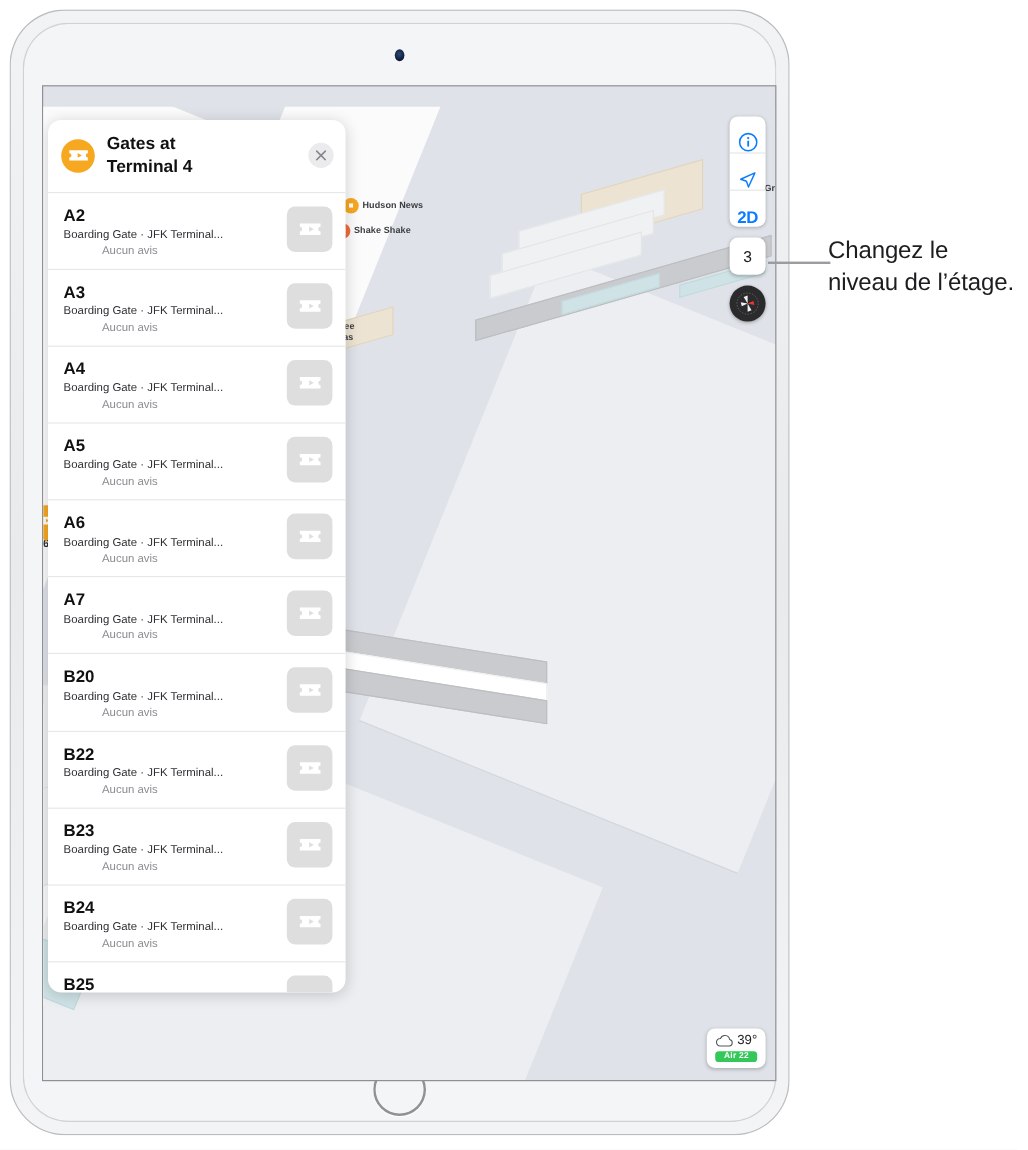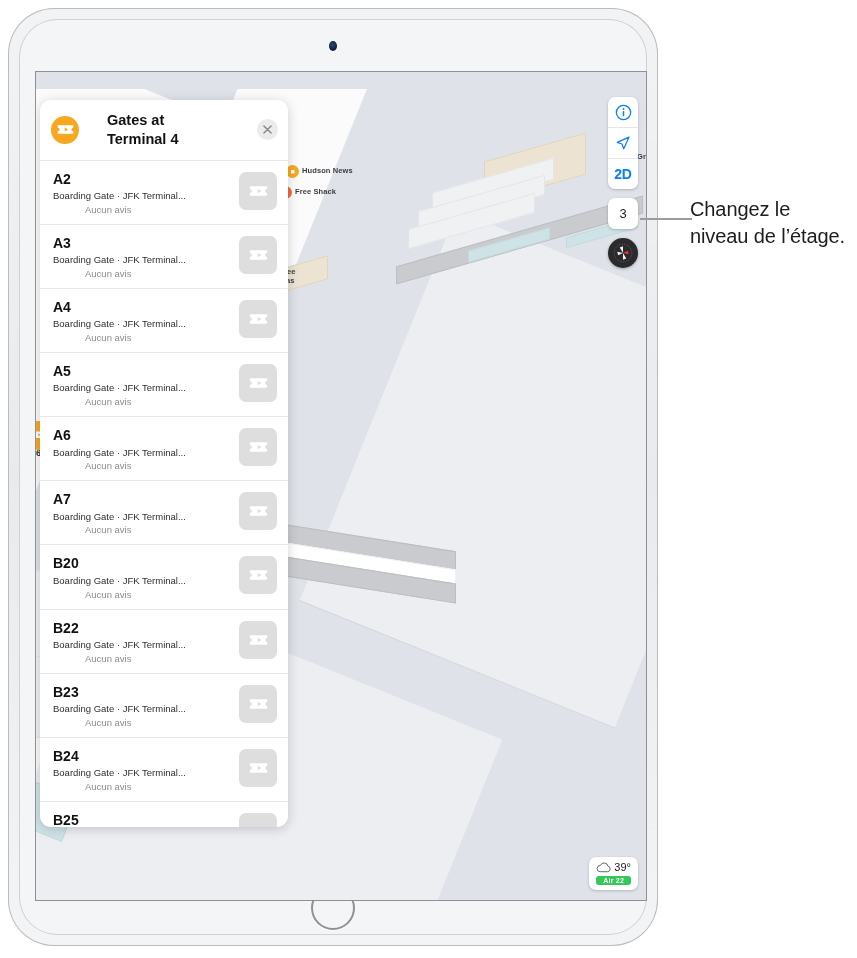--- a/index.html
+++ b/index.html
@@ -60,21 +60,21 @@
              transform:rotate(-45deg);background:#f7a821;margin:0 auto;
              display:flex;align-items:center;justify-content:center;
              box-shadow:0 1px 2px rgba(0,0,0,.22);}
   .gate .pin span{transform:rotate(45deg);display:block;}
   .gate .lbl{font-size:9px;font-weight:700;color:#2c2e32;margin-top:2px;letter-spacing:.2px;}
   .ticket{display:inline-block;width:13px;height:8px;}
 
   
   #controls{position:absolute;right:8px;top:8px;width:30px;z-index:30;}
   .ctl-group{background:#fff;border-radius:7px;box-shadow:0 1px 3px rgba(0,0,0,.22);overflow:hidden;}
-  .ctl{height:30px;display:flex;align-items:center;justify-content:center;cursor:pointer;}
+  .ctl{height:30px;display:flex;align-items:flex-end;justify-content:center;cursor:pointer;}
   .ctl + .ctl{border-top:1px solid #e6e6e8;}
   .ctl.twod{font-size:14px;font-weight:600;color:#0a7cff;letter-spacing:-.3px;}
   #floor-btn{margin-top:9px;background:#fff;border-radius:7px;height:31px;
              display:flex;align-items:center;justify-content:center;
              font-size:13px;font-weight:500;color:#1d1d1f;
              box-shadow:0 1px 3px rgba(0,0,0,.22);cursor:pointer;}
   #compass{margin-top:9px;width:30px;height:30px;border-radius:50%;
            background:#2b2b2e;box-shadow:0 1px 3px rgba(0,0,0,.3);
            display:flex;align-items:center;justify-content:center;}
 
@@ -83,21 +83,21 @@
            border-radius:7px;padding:4px 7px 5px;text-align:center;
            box-shadow:0 1px 3px rgba(0,0,0,.2);}
   #weather .tm{display:flex;align-items:center;gap:3px;font-size:11px;color:#1d1d1f;font-weight:500;}
   #weather .aq{margin-top:3px;background:#34c759;color:#fff;font-size:7px;
                font-weight:700;border-radius:3px;padding:1px 7px;letter-spacing:.2px;}
 
   
   #panel{position:absolute;left:4px;top:28px;width:248px;max-height:776px;
          background:#fff;border-radius:11px;overflow:hidden;z-index:25;
          box-shadow:0 2px 12px rgba(0,0,0,.18);}
-  #panel-head{display:flex;align-items:center;gap:28px;padding:11px 10px 12px 11px;}
+  #panel-head{display:flex;align-items:center;gap:10px;padding:11px 10px 12px 11px;}
   #panel-head .ic{width:28px;height:28px;border-radius:50%;background:#f7a821;flex:none;
                   display:flex;align-items:center;justify-content:center;}
   #panel-head .ttl{font-size:14.5px;font-weight:700;color:#111;line-height:1.28;flex:1;}
   #close-btn{width:21px;height:21px;border-radius:50%;background:#ebebed;flex:none;
              display:flex;align-items:center;justify-content:center;
              color:#85868a;font-size:11px;cursor:pointer;}
   .row{display:flex;align-items:flex-start;padding:9px 11px 9px 13px;gap:8px;
        border-top:1px solid #e8e8ea;position:relative;justify-content:space-between;}
   .row .txt{flex:1;min-width:0;}
   .row .gt{font-size:14px;font-weight:700;color:#111;line-height:1.3;}
@@ -163,21 +163,21 @@
       <div class="bld" style="left:-10px;top:470px;width:100px;height:90px;transform:skewY(-16deg);"></div>
       <div class="bld" style="left:-20px;top:560px;width:90px;height:80px;transform:skewY(-16deg);"></div>
       <div class="walkway" style="left:-10px;top:700px;width:44px;height:44px;transform:rotate(22deg);"></div>
 
       <div class="poi" style="left:250px;top:76px;">
         <span class="dot o">■</span>
         <span class="nm">Hudson News</span>
       </div>
       <div class="poi" style="left:243px;top:97px;">
         <span class="dot r">☲</span>
-        <span class="nm">Free Shack</span>
+        <span class="nm">Shake Shake</span>
       </div>
       <div class="poi" style="left:137px;top:154px;">
         <span class="dot p">⚘</span>
         <span class="nm">XpresSpa</span>
       </div>
       <div class="poi" style="left:208px;top:179px;">
         <span class="dot o">●</span>
         <span class="nm" style="white-space:pre-line;">Duty Free
 Americas</span>
       </div>

